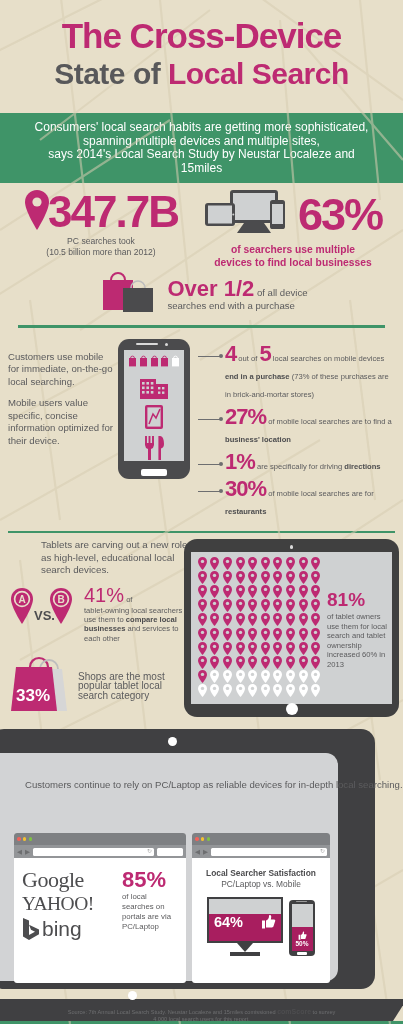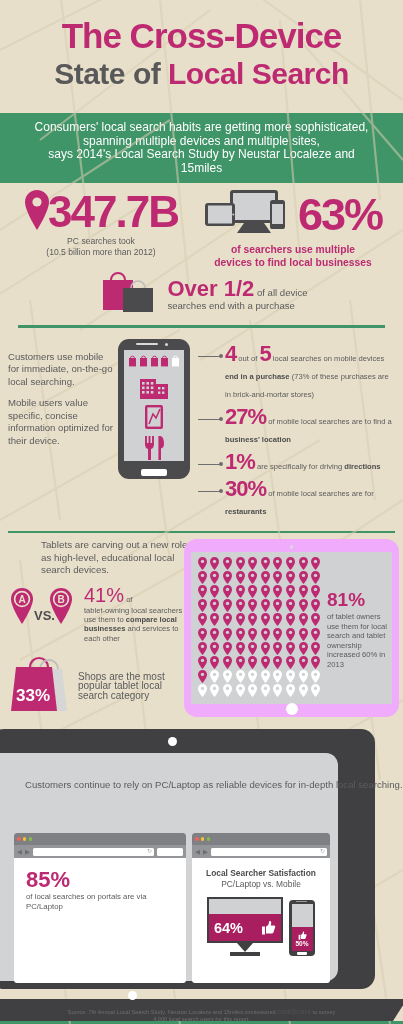--- a/index.html
+++ b/index.html
@@ -81,21 +81,21 @@
   .s3-41 { flex:1; padding-left:2px;}
   .p41 { color:#bd2a72; font-weight:normal; font-size:20px; line-height:18px; display:inline;}
   .p41s { color:#5b5b5d; font-size:7.6px; display:inline;}
   .t41 { font-size:7.6px; color:#5b5b5d; line-height:9.4px; }
   .t41 b{color:#4d4d4f;}
   .bag33row{ display:flex; align-items:center; margin-top: 12px;}
   .t33 { font-size:10px; color:#5b5b5d; line-height:9.6px; margin-left:8px; }
   .s3-right { flex:1; position:relative;}
 
   
-  .tablet { position:absolute; left:-4px; top:0px; width:215px; height:178px; background:#f0abfc; border-radius:13px; padding:13px 7px;}
+  .tablet { position:absolute; left:-4px; top:0px; width:215px; height:178px; background:#404040; border-radius:13px; padding:13px 7px;}
   .tablet-cam{ position:absolute; top:6px; left:50%; margin-left:-2px; width:3.6px;height:3.6px;border-radius:50%; background:#d9d9d9;}
   .tablet-home{ position:absolute; bottom:2px; left:50%; margin-left:-6px; width:12px;height:12px;border-radius:50%; background:#fff;}
   .tablet-screen{ background:#cfd1d2; width:100%; height:100%; display:flex; padding:4px 5px;}
   .pingrid{ display:grid; grid-template-columns: repeat(10, 1fr); gap:0px; width:126px; align-content:start;}
   .pingrid > div{ display:flex; justify-content:center; align-items:center; height:14.2px;}
   .s3-81 { flex:1; padding-left:5px; padding-top:34px;}
   .p81 { color:#bd2a72; font-weight:bold; font-size:19px; line-height:20px;}
   .t81 { font-size:7.6px; color:#5b5b5d; line-height:9.6px; margin-top:2px;}
 
   
@@ -127,21 +127,21 @@
   .blogo{ font-size:21px; color:#4d4d4f; line-height:26px; display:flex; align-items:center; gap:3px;}
   .p85 { color:#bd2a72; font-weight:bold; font-size:22px; line-height:23px;}
   .t85 { font-size:7.8px; color:#5b5b5d; line-height:10px; margin-top:1px;}
 
   .satt{ text-align:center; padding-top:10px;}
   .satt-h1{ font-size:8.4px; font-weight:bold; color:#4d4d4f;}
   .satt-h2{ font-size:8.4px; color:#5b5b5d; margin-top:1px;}
   .satviz{ display:flex; align-items:flex-end; justify-content:center; gap:6px; margin-top:8px;}
   .monitor{ width:76px; }
   .mon-screen{ width:76px; height:46px; background:#cfd1d2; border:2.6px solid #404042; position:relative; overflow:hidden;}
-  .mon-fill{ position:absolute; left:0; bottom:0; width:100%; background:#a81e5f; display:flex; align-items:center; justify-content:center; gap:18px;}
+  .mon-fill{ position:absolute; left:0; bottom:0; width:100%; background:#a81e5f; display:flex; justify-content:center; gap:18px;}
   .mon-pct{ color:#fff; font-weight:bold; font-size:14.5px;}
   .mon-stand{ width:0; height:0; margin:0 auto; border-left:8px solid transparent; border-right:8px solid transparent; border-top:9px solid #404042;}
   .mon-base{ width:30px; height:3.4px; background:#404042; margin:0 auto;}
   .miniphone{ width:26px; height:56px; background:#404042; border-radius:4px; padding:4px 2.5px 5px; position:relative;}
   .mp-screen{ width:100%; height:100%; background:#cfd1d2; position:relative; overflow:hidden;}
   .mp-fill{ position:absolute; left:0; bottom:0; width:100%; height:50%; background:#a81e5f; display:flex; flex-direction:column; align-items:center; justify-content:center;}
   .mp-pct{ color:#fff; font-weight:bold; font-size:6.5px; line-height:7px;}
   .mp-home{ position:absolute; bottom:1px; left:7.5px; width:10px; height:2.6px; background:#fff; border-radius:1px;}
   .mp-spk{ position:absolute; top:1.5px; left:7px; width:11px;height:1.4px;background:#9a9a9a;border-radius:1px;}
 
@@ -1009,20 +1009,30 @@
         <span class="dot d-y"></span>
         <span class="dot d-g"></span>
       </div>
       <div class="bbar2">
         <span class="arrow">◀</span>
         <span class="arrow">▶</span>
         <span class="urlbar"></span>
         <span class="searchbox"></span>
       </div>
       <div class="portals">
+        <div class="plogos">
+          <div class="glogo">Google</div>
+          <div class="ylogo">YAHOO!</div>
+          <div class="blogo">
+            <svg width="17" height="24" viewBox="0 0 17 24">
+                <path d="M1 1 l6 2.4 v14.5 l6-3.2 -4-1.9 -2-5 10 4.6 v4.8 L7 23 1 19.6z" fill="#4d4d4f"></path>
+              </svg>
+            <span>bing</span>
+          </div>
+        </div>
         <div style="flex:1;padding-left:4px;">
           <div class="p85">85%</div>
           <div class="t85">of local searches on portals are via PC/Laptop</div>
         </div>
       </div>
     </div>
 
     <div class="browser b2">
       <div class="bbar">
         <span class="dot d-r"></span>

